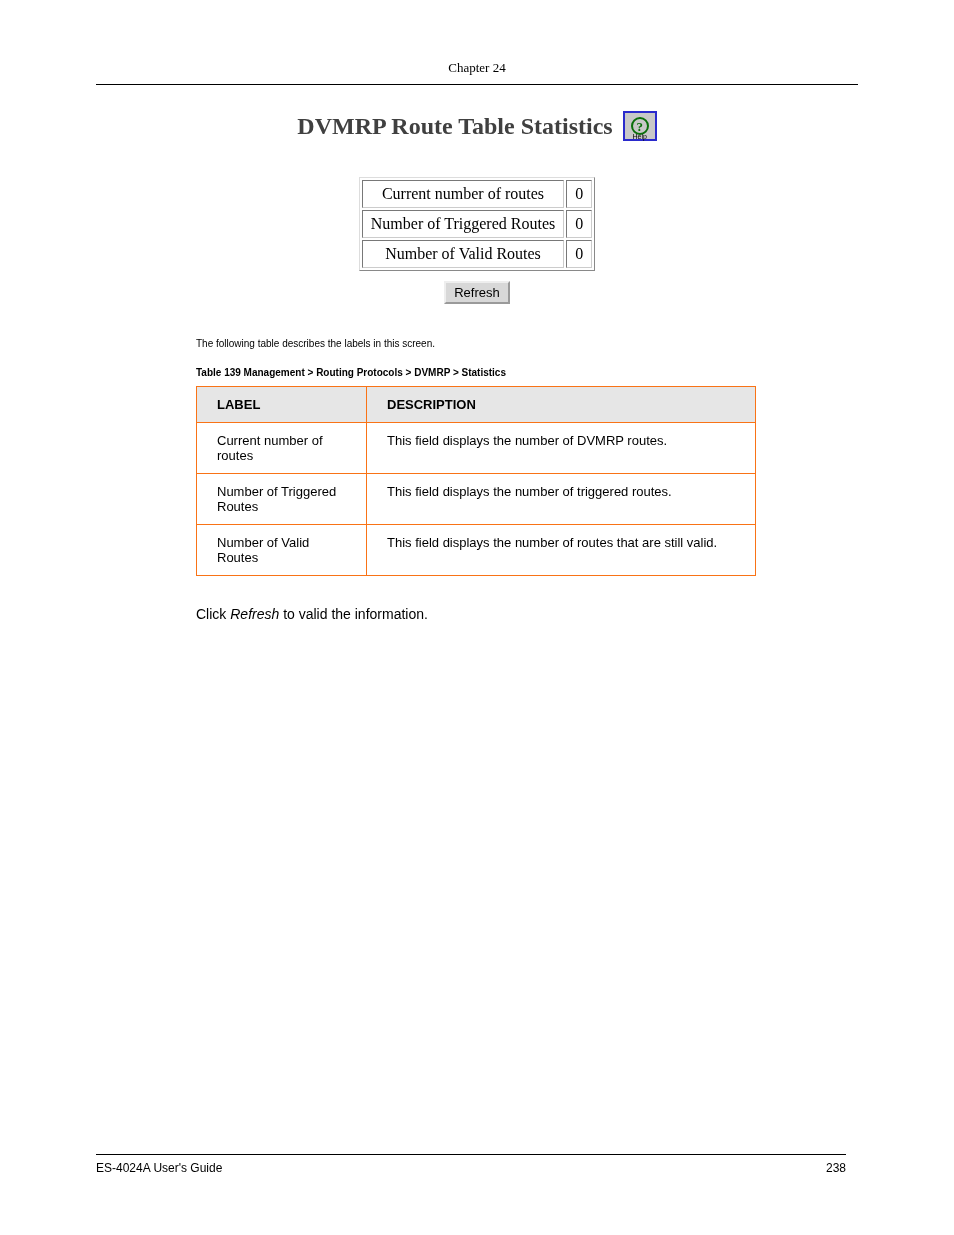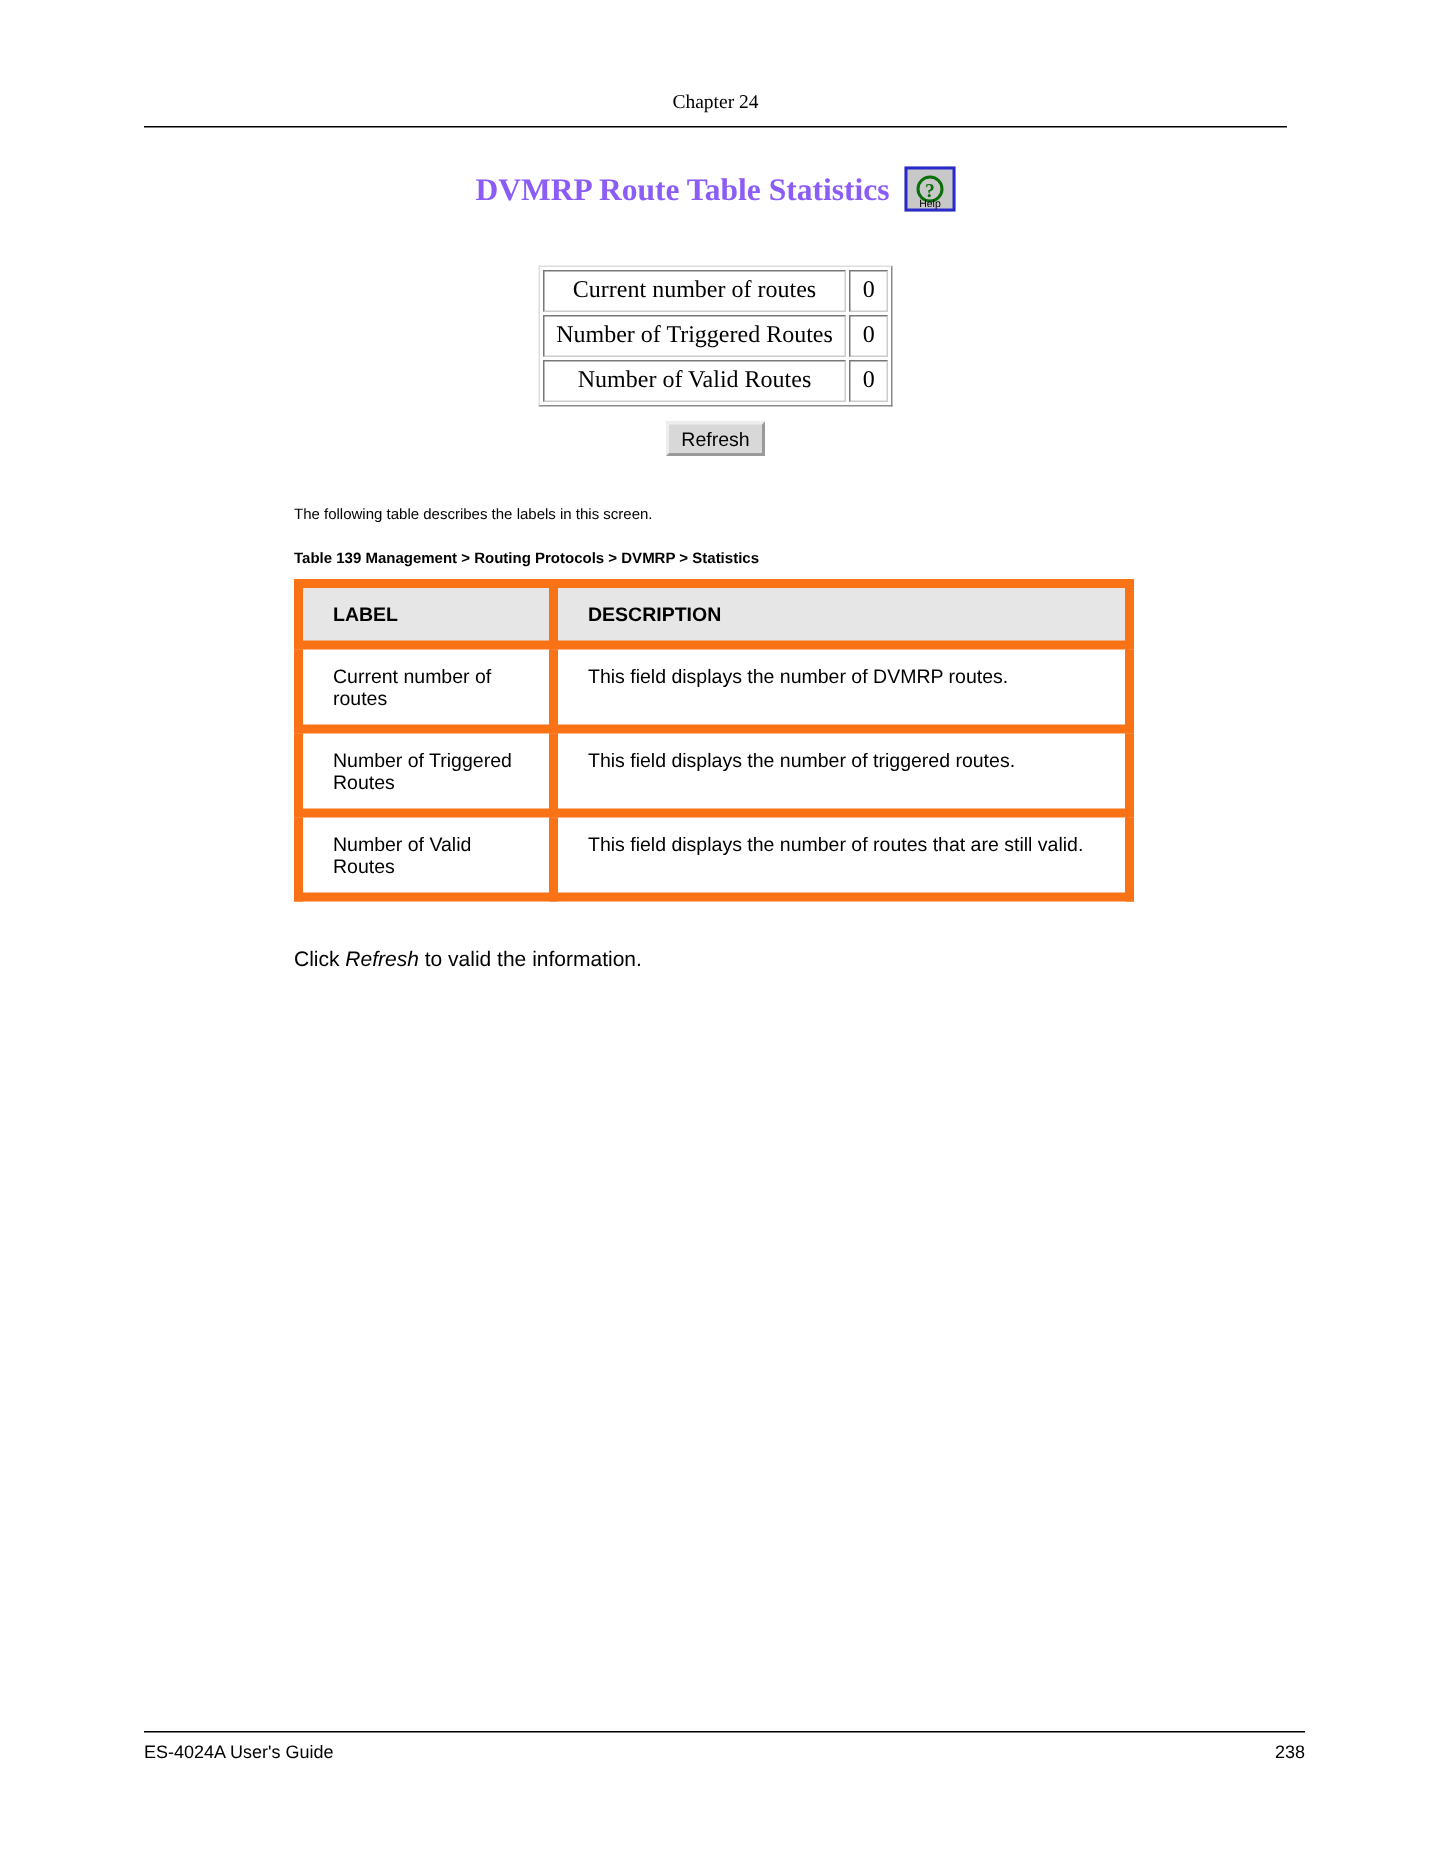--- a/index.html
+++ b/index.html
@@ -30,22 +30,22 @@
     }
     .panel-heading-row {
       display: flex;
       align-items: center;
       justify-content: center;
       gap: 10px;
       margin-bottom: 36px;
     }
     .panel-heading {
       font-weight: bold;
-      font-size: 21px;
-      color: #8b5cf6;
+      font-size: 24px;
+      color: #404040;
       font-family: "Times New Roman", serif;
     }
     .help-icon {
       width: 34px;
       height: 30px;
       border: 2px solid #2a2acc;
       background: #c8c8c8;
       display: flex;
       flex-direction: column;
       align-items: center;
@@ -110,41 +110,41 @@
       margin: 0 0 8px 100px;
     }
     .def-table {
       border-collapse: collapse;
       width: 560px;
       margin: 0 0 30px 100px;
       font-family: Arial, Helvetica, sans-serif;
       font-size: 13px;
     }
     .def-table th, .def-table td {
-      border: 6px solid #f97316;
+      border: 1px solid #f97316;
       padding: 10px 20px;
       text-align: left;
       vertical-align: top;
     }
     .def-table th {
       background: #e6e6e6;
       font-weight: bold;
     }
     .def-table th.c1, .def-table td.c1 { width: 170px; }
     .def-action {
       font-size: 14px;
       font-family: Arial, Helvetica, sans-serif;
       margin: 0 0 0 100px;
     }
     .def-action-click { font-weight: normal; }
     .def-action-btn { font-style: italic; }
     .footer {
       position: absolute;
       left: 96px;
-      right: 84px;
+      right: 108px;
       bottom: 60px;
       margin-top: 40px;
     }
     .footer .rule {
       border: none;
       border-top: 1.5px solid #000;
       margin-bottom: 6px;
     }
     .footer-row {
       display: flex;

